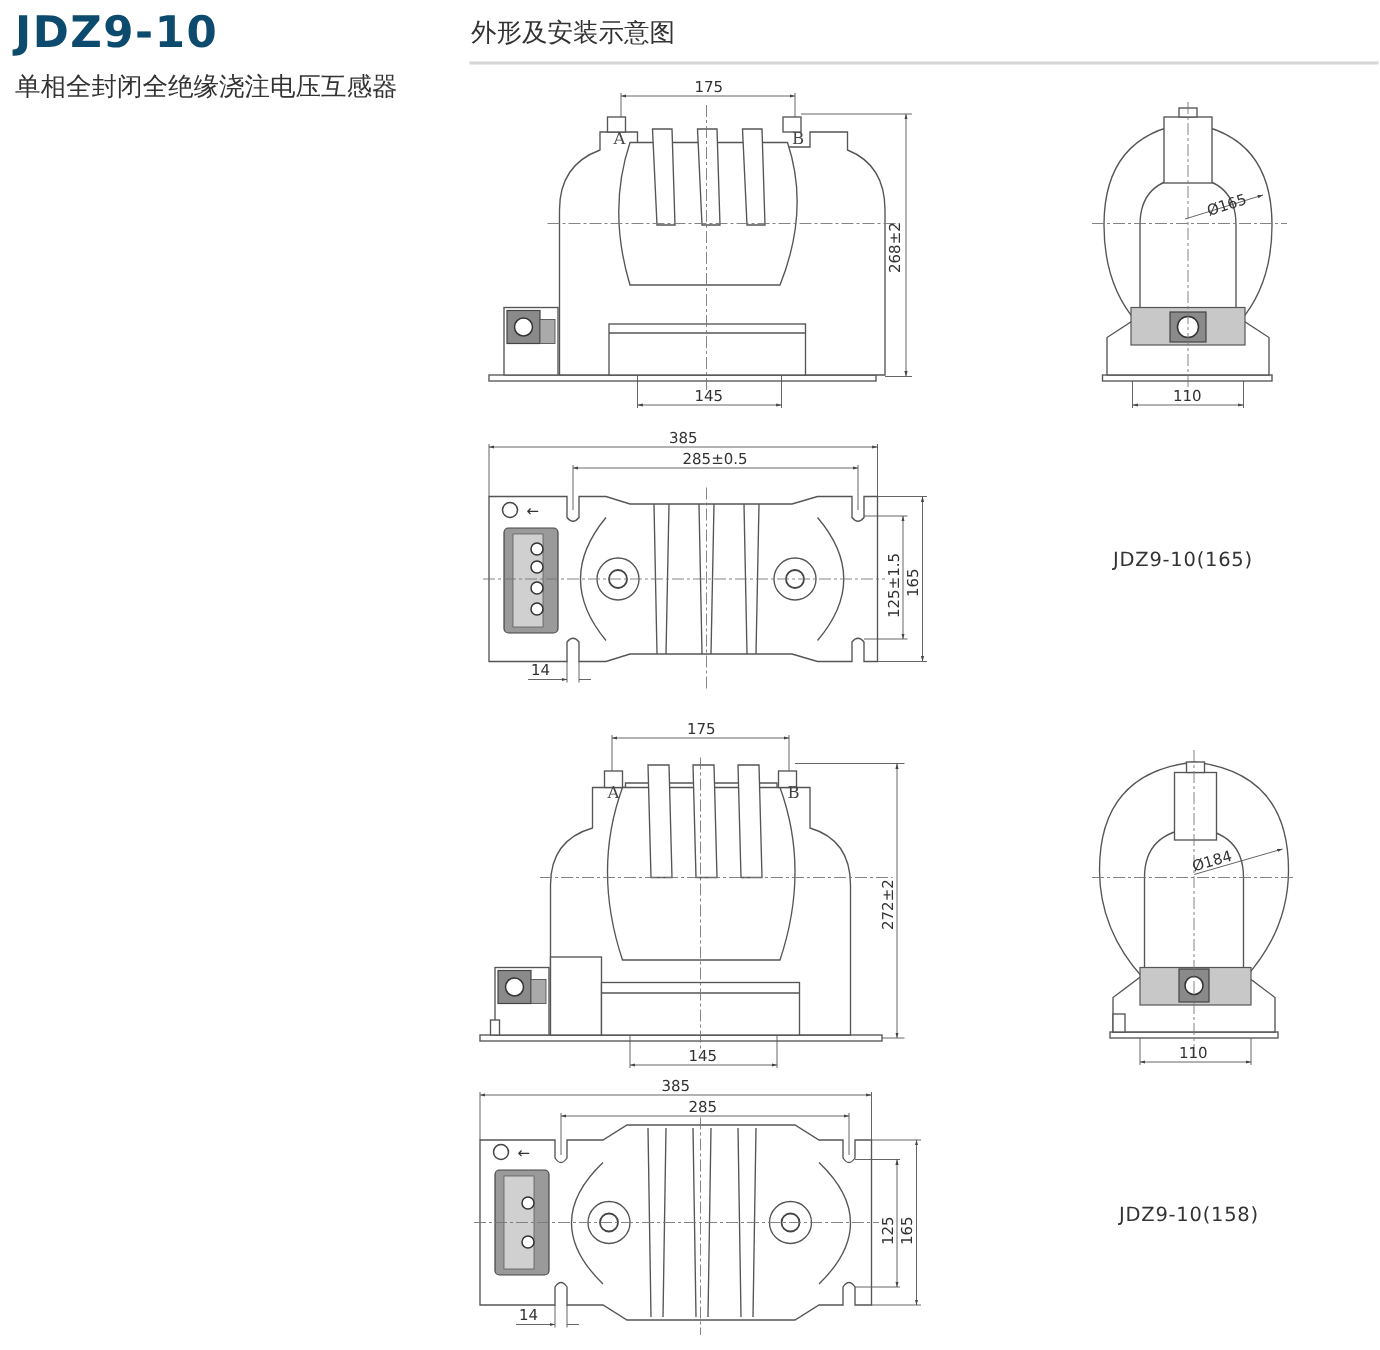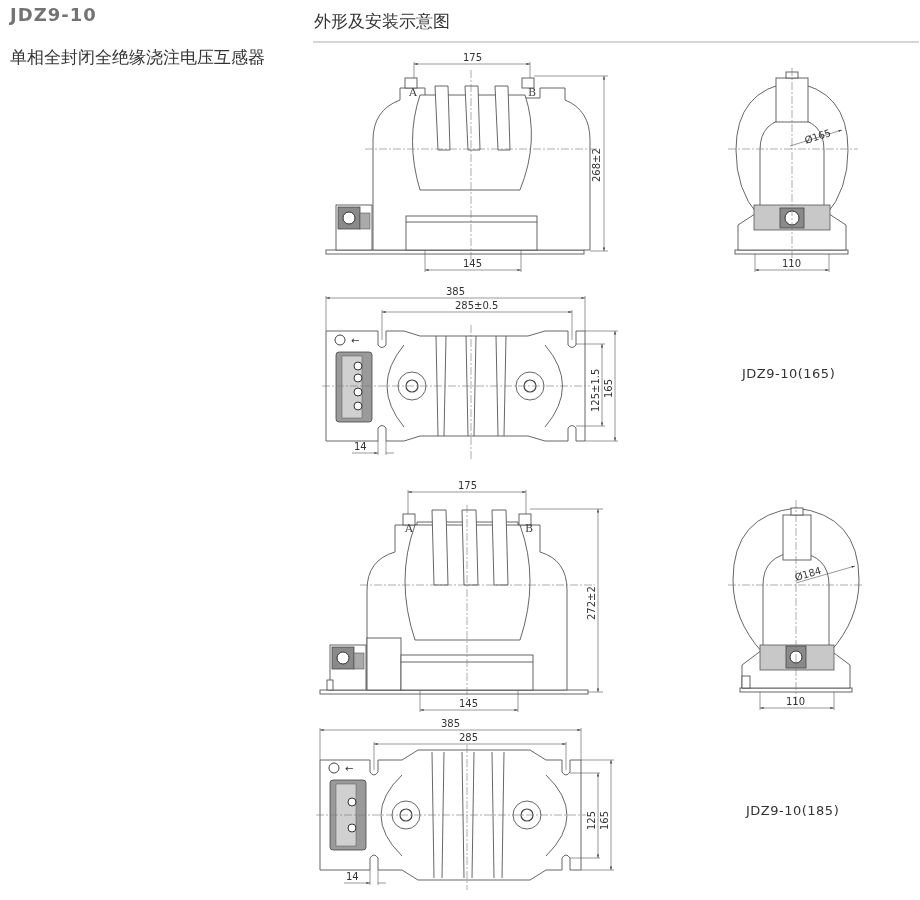--- a/index.html
+++ b/index.html
@@ -1,17 +1,17 @@
 <!DOCTYPE html>
 <html><head>
 <meta charset="utf-8">
 <style>
   html,body{margin:0;padding:0;background:#ffffff;}
   body{width:920px;height:900px;position:relative;overflow:hidden;font-family:"DejaVu Sans","Liberation Sans",sans-serif;}
-  .title{position:absolute;left:10px;top:4px;font-size:18px;font-weight:bold;color:#737373;letter-spacing:1px;font-family:"DejaVu Sans",sans-serif;text-align:right;}
+  .title{position:absolute;left:10px;top:4px;font-size:29px;font-weight:bold;color:#0c4a6e;letter-spacing:1px;font-family:"DejaVu Sans",sans-serif;text-align:right;}
   .subtitle{position:absolute;left:10px;top:46px;font-size:17px;color:#333333;font-family:"DejaVu Sans",sans-serif;text-align:right;}
   .section-title{position:absolute;left:314px;top:10px;font-size:17px;color:#333333;font-family:Liberation Mono, monospace;}
   .section-rule{position:absolute;left:313px;top:41px;width:606px;height:2px;background:#d6d6d6;}
   .model-label{position:absolute;font-size:13px;color:#333333;letter-spacing:0.5px;font-family:"DejaVu Sans",sans-serif;text-align:right;}
   svg{position:absolute;left:0;top:0;}
   .ln{stroke:#555;stroke-width:0.9;fill:none;}
   .body{stroke:#555;stroke-width:0.9;fill:#ffffff;}
   .ctr{stroke:#777;stroke-width:0.6;fill:none;stroke-dasharray:8 2 2 2;}
   .dim{stroke:#555;stroke-width:0.6;fill:none;}
   .dt{font-size:10px;fill:#333;font-family:"DejaVu Sans",sans-serif;}
@@ -239,13 +239,13 @@
     <text class="dt" transform="translate(608,830) rotate(-90)">165</text>
     <line class="dim" x1="370" y1="870" x2="370" y2="885"></line>
     <line class="dim" x1="378" y1="870" x2="378" y2="885"></line>
     <line class="dim" x1="344" y1="883" x2="370" y2="883" marker-end="url(#ar)"></line>
     <line class="dim" x1="378" y1="883" x2="386" y2="883"></line>
     <text class="dt" x="346" y="880">14</text>
   </g>
 </svg>
 
 <div class="model-label" style="left:742px;top:366px;">JDZ9-10(165)</div>
-<div class="model-label" style="left:746px;top:803px;">JDZ9-10(185)</div>
+<div class="model-label" style="left:746px;top:803px;">JDZ9-10(158)</div>
 
 </body></html>

